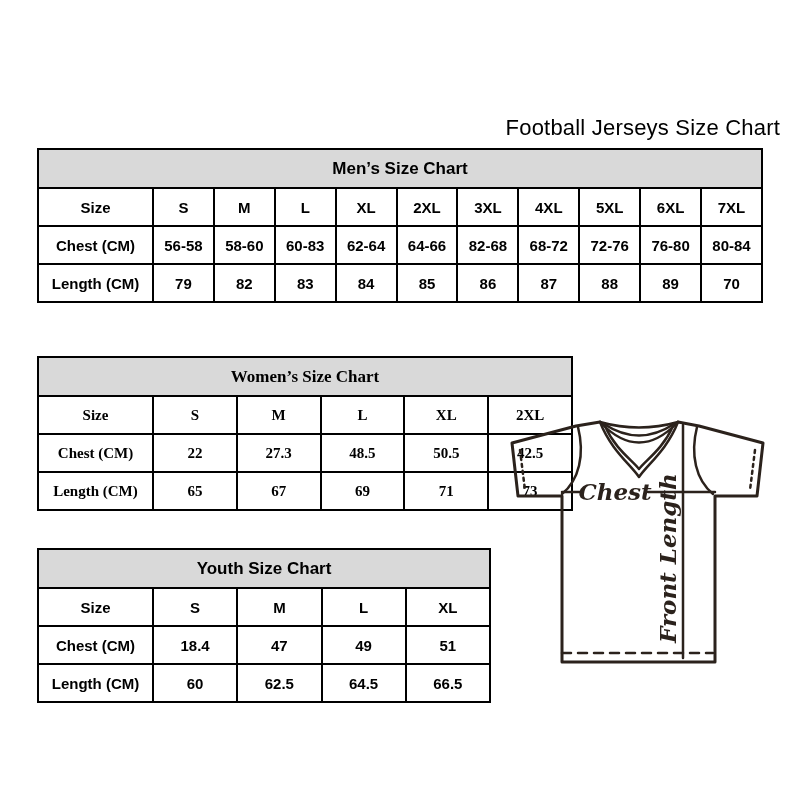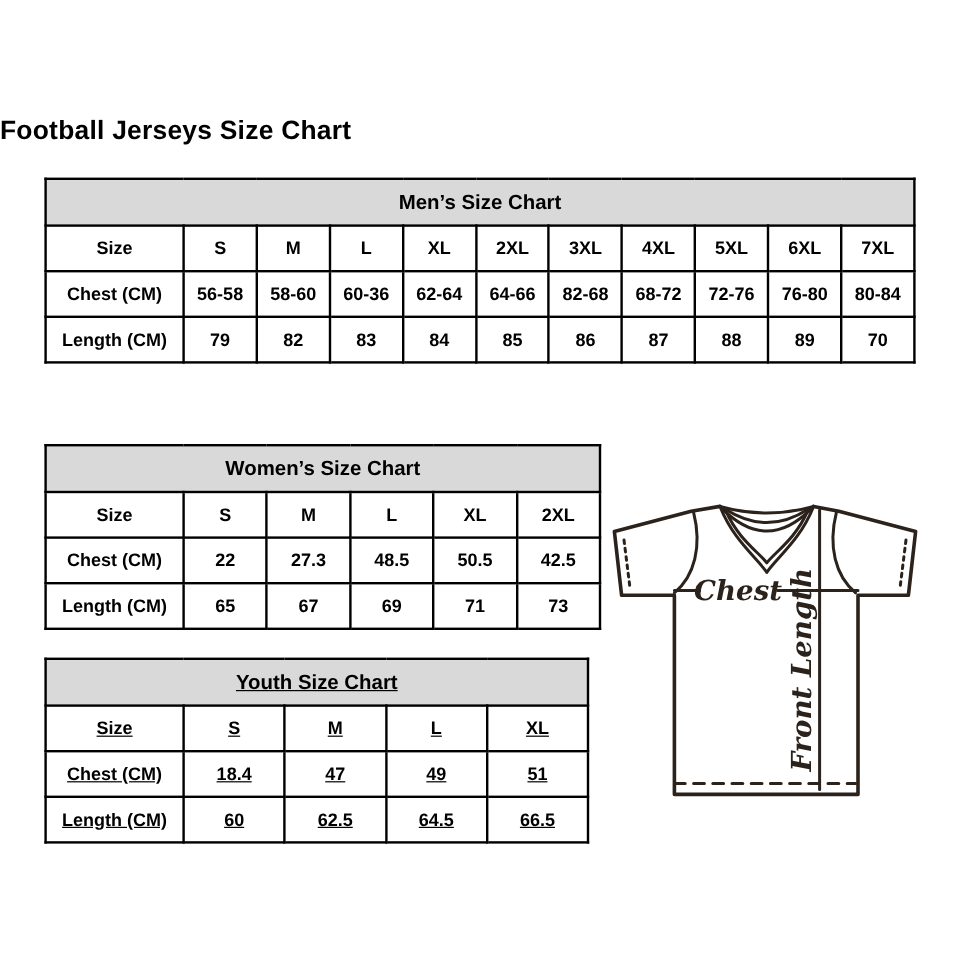--- a/index.html
+++ b/index.html
@@ -7,27 +7,27 @@
     --border-color:#000000;
     --jersey-line:#2b221c;
     --text-color:#000000;
   }
   html,body{margin:0;padding:0;background:#ffffff;}
   .canvas{
     position:relative;width:800px;height:800px;background:#ffffff;overflow:hidden;
     font-family:"Liberation Sans",sans-serif;color:var(--text-color);
   }
   .page-title{
-    position:absolute;top:94px;left:0;width:780px;height:30px;line-height:30px;
-    text-align:left;font-size:22px;font-weight:bold;letter-spacing:0.2px;
+    position:absolute;top:113px;left:0;width:780px;height:30px;line-height:30px;
+    text-align:right;font-size:22px;font-weight:normal;letter-spacing:0.2px;
   }
   .size-table{position:absolute;}
   #men-table{left:37px;top:148px;width:726px;}
-  #women-table{left:37px;top:370px;width:464px;}
-  #youth-table{left:37px;top:548px;width:454px;text-decoration:underline;}
+  #women-table{left:37px;top:356px;width:536px;font-family:Liberation Serif, serif;}
+  #youth-table{left:37px;top:548px;width:454px;}
   .size-table table{
     border-collapse:collapse;table-layout:fixed;width:100%;
   }
   .size-table th,.size-table td{
     border:2px solid var(--border-color);
     height:36px;padding:0;text-align:center;vertical-align:middle;
     font-weight:bold;font-size:15px;color:var(--text-color);background:#ffffff;
   }
   .size-table thead th{
     background:var(--header-bg);font-size:17px;height:37px;
@@ -77,21 +77,21 @@
             <td>3XL</td>
             <td>4XL</td>
             <td>5XL</td>
             <td>6XL</td>
             <td>7XL</td>
           </tr>
           <tr>
             <th>Chest (CM)</th>
             <td>56-58</td>
             <td>58-60</td>
-            <td>60-36</td>
+            <td>60-83</td>
             <td>62-64</td>
             <td>64-66</td>
             <td>82-68</td>
             <td>68-72</td>
             <td>72-76</td>
             <td>76-80</td>
             <td>80-84</td>
           </tr>
           <tr>
             <th>Length (CM)</th>

